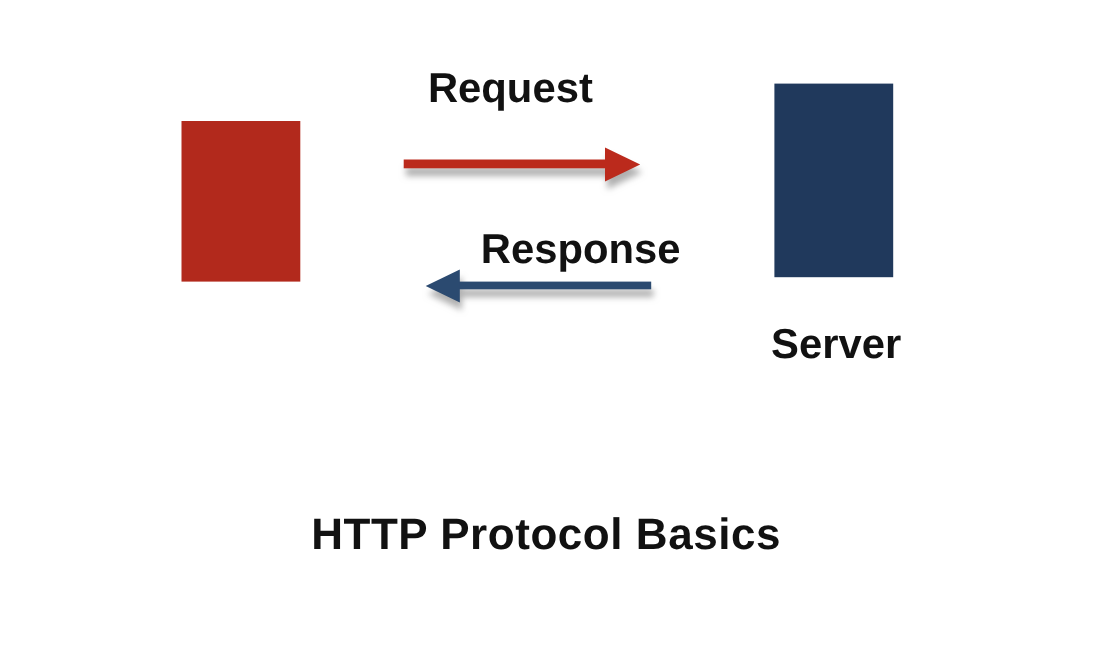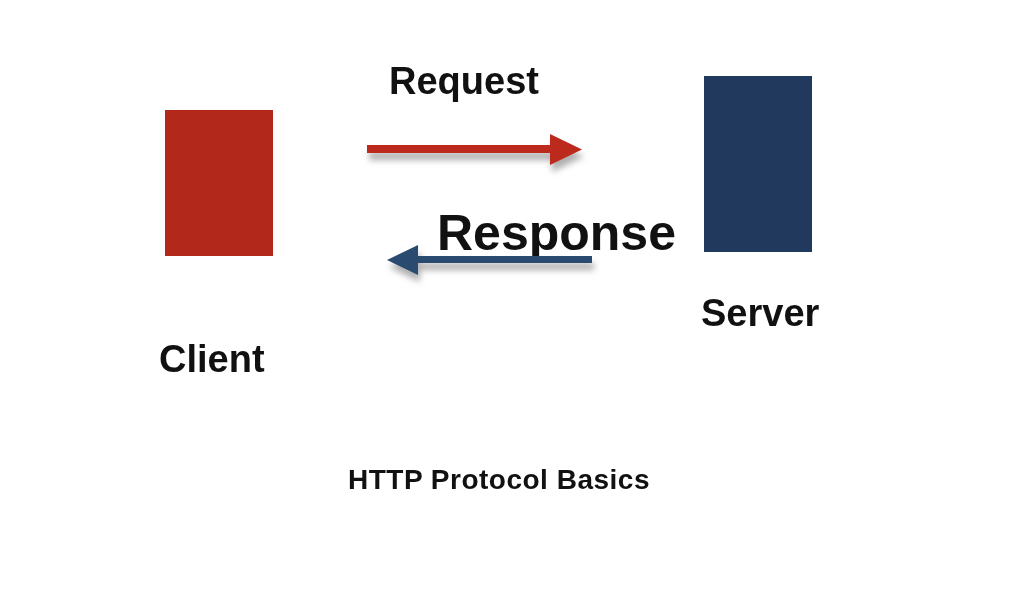--- a/index.html
+++ b/index.html
@@ -38,37 +38,37 @@
     line-height: 1;
   }
   #request-label {
     left: 389px;
     top: 62px;
     font-size: 38px;
   }
   #response-label {
     left: 437px;
     top: 208px;
-    font-size: 50px;
+    font-size: 38px;
   }
   #client-label {
     left: 159px;
     top: 340px;
     font-size: 38px;
   }
   #server-label {
     left: 701px;
     top: 294px;
     font-size: 38px;
   }
   #diagram-title {
     left: 505px;
     top: 466px;
     transform: translateX(-52%);
-    font-size: 28px;
+    font-size: 40px;
     letter-spacing: 0.5px;
   }
   .arrow-svg {
     position: absolute;
     overflow: visible;
     filter: drop-shadow(2px 7px 3px rgba(110,110,110,0.55));
   }
   #request-arrow {
     left: 363px;
     top: 128px;
@@ -98,19 +98,18 @@
     <polygon points="187,6 219,21.5 187,37" fill="#BB2A1C"></polygon>
   </svg>
 
   <div id="response-label" class="label">Response</div>
 
   <svg id="response-arrow" class="arrow-svg" viewBox="0 0 215 44">
     <rect x="30" y="16" width="179" height="7" fill="#2B4A70"></rect>
     <polygon points="35,5 4,20 35,35" fill="#2B4A70"></polygon>
   </svg>
 
-  <div id="client-label" class="label">Client</div>
 
   <div id="server-label" class="label">Server</div>
 
   <div id="diagram-title" class="label">HTTP Protocol Basics</div>
 
 </div>
 
 </body></html>

